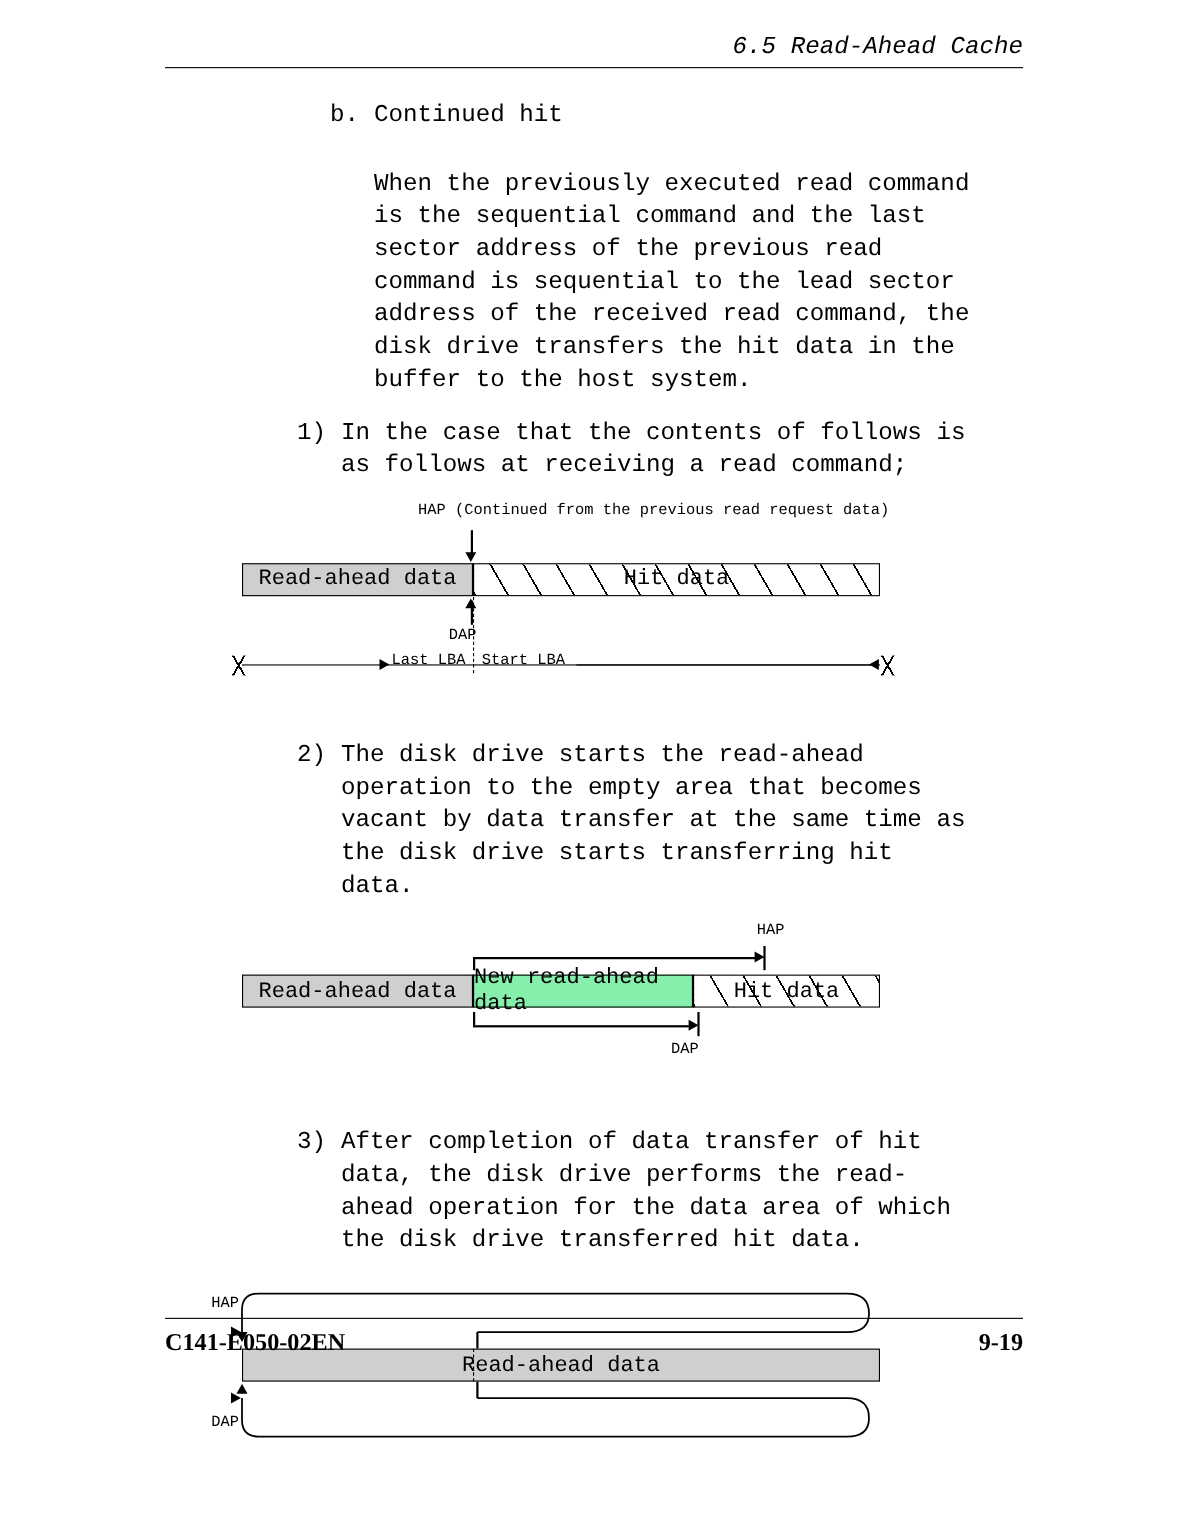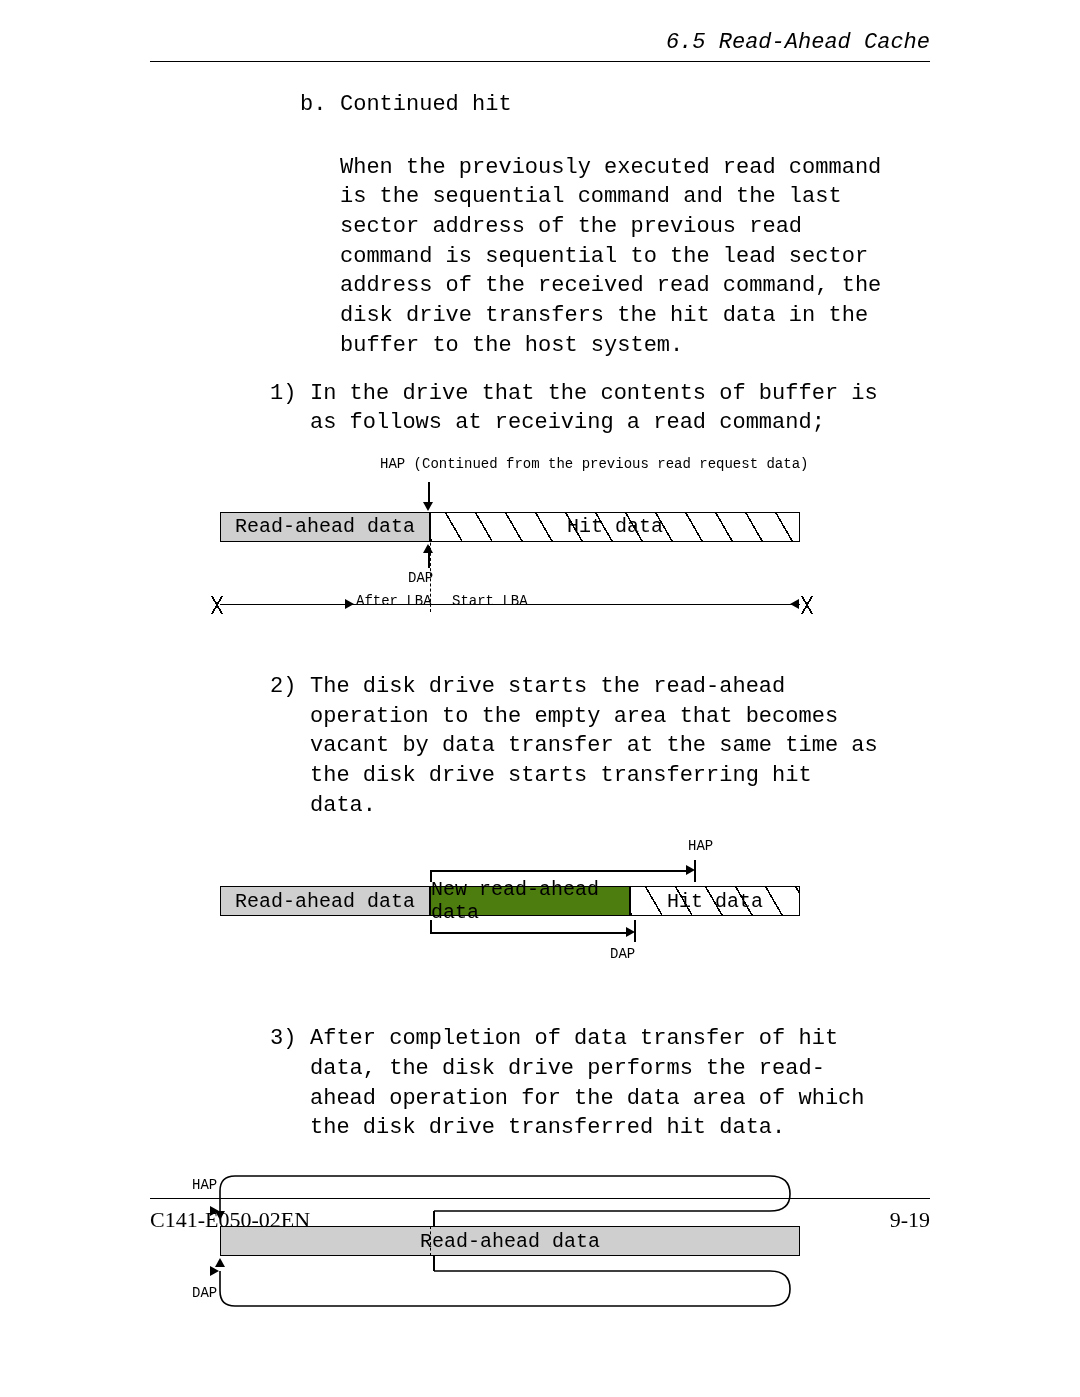--- a/index.html
+++ b/index.html
@@ -53,40 +53,40 @@
   .ah-up    { position:absolute; width:0;height:0;border-left:5px solid transparent;border-right:5px solid transparent;border-bottom:9px solid #000; }
   .ah-left  { position:absolute; width:0;height:0;border-top:5px solid transparent;border-bottom:5px solid transparent;border-right:9px solid #000; }
   .ah-right { position:absolute; width:0;height:0;border-top:5px solid transparent;border-bottom:5px solid transparent;border-left:9px solid #000; }
 
   
   .zig { position:absolute; width:14px; height:18px; }
   .zig::before { content:""; position:absolute; width:14px; height:18px;
     background: linear-gradient(60deg, transparent 46%, #000 46%, #000 54%, transparent 54%),
                 linear-gradient(-60deg, transparent 46%, #000 46%, #000 54%, transparent 54%); }
 
-  .footer { position:absolute; left:150px; width:780px; top:1198px; }
+  .footer { position:absolute; left:150px; width:780px; top:1198px;font-weight:bold; }
   .footer .rule { margin-bottom: 8px; }
   .footer-row { display:flex; justify-content:space-between; font-size:22px; }
 </style>
 </head>
 <body>
 
 <div class="page">
   <div class="running-head">6.5 Read-Ahead Cache</div>
   <div class="rule"></div>
 
   <div class="row indent-b para">
     <div class="mk">b.</div>
     <div class="txt">Continued hit</div>
   </div>
   <div class="para indent-btxt">When the previously executed read command is the sequential command and the last sector address of the previous read command is sequential to the lead sector address of the received read command, the disk drive transfers the hit data in the buffer to the host system.</div>
 
   <div class="row indent-n para">
     <div class="mk">1)</div>
-    <div class="txt">In the drive that the contents of buffer is as follows at receiving a read command;</div>
+    <div class="txt">In the case that the contents of follows is as follows at receiving a read command;</div>
   </div>
 
   <div class="diagram" style="height:190px;">
     <div class="txtabs" style="left:230px; top:0;">HAP (Continued from the previous read  request data)</div>
 
     <div class="thin" style="left:278px; top:26px; width:1.6px; height:22px;"></div>
     <div class="ah-down" style="left:273px; top:46px;"></div>
 
     <div class="buf" style="left:70px; top:56px; width:210px;">
       <span>Read-ahead data</span>
@@ -99,43 +99,43 @@
 
     <div class="thin" style="left:278px; top:90px; width:1.6px; height:22px;"></div>
     <div class="ah-up" style="left:273px; top:88px;"></div>
     <div class="txtabs" style="left:258px; top:114px;">DAP</div>
 
     <div class="thin" style="left:70px; top:148px; width:580px; height:1.6px;"></div>
     <div class="zig" style="left:60px; top:140px;"></div>
     <div class="zig" style="left:650px; top:140px;"></div>
 
     <div class="ah-right" style="left:195px; top:143px;"></div>
-    <div class="txtabs" style="left:206px; top:137px;">After LBA</div>
-    <div class="txtabs" style="left:302px; top:137px;">Start LBA</div>
+    <div class="txtabs" style="left:206px; top:137px;">Last LBA</div>
+    <div class="txtabs" style="left:288px; top:137px;">Start LBA</div>
     <div class="thin" style="left:374px; top:148px; width:268px; height:1.6px;"></div>
     <div class="ah-left" style="left:640px; top:143px;"></div>
   </div>
 
   <div class="row indent-n para">
     <div class="mk">2)</div>
     <div class="txt">The disk drive starts the read-ahead operation to the empty area that becomes vacant by data transfer at the same time as the disk drive starts transferring hit data.</div>
   </div>
 
   <div class="diagram" style="height:160px;">
 
     <div class="txtabs" style="left:538px; top:0;">HAP</div>
     <div class="thin" style="left:280px; top:32px; width:1.6px; height:12px;"></div>
     <div class="thin" style="left:280px; top:32px; width:258px; height:1.6px;"></div>
     <div class="ah-right" style="left:536px; top:27px;"></div>
     <div class="thin" style="left:544px; top:22px; width:1.6px; height:22px;"></div>
 
     <div class="buf" style="left:70px; top:48px; width:210px;">
       <span>Read-ahead data</span>
     </div>
-    <div class="buf" style="left:280px; top:48px; width:200px; background:#4d7c0f;">
+    <div class="buf" style="left:280px; top:48px; width:200px; background:#86efac;">
       <span>New read-ahead data</span>
     </div>
     <div class="hatch" style="left:480px; top:48px; width:170px;">
       <span>Hit data</span>
     </div>
 
     <div class="dash-v" style="left:280px; top:48px; height:30px;"></div>
     <div class="dash-v" style="left:480px; top:48px; height:30px;"></div>
 
     <div class="thin" style="left:280px; top:82px; width:1.6px; height:12px;"></div>

